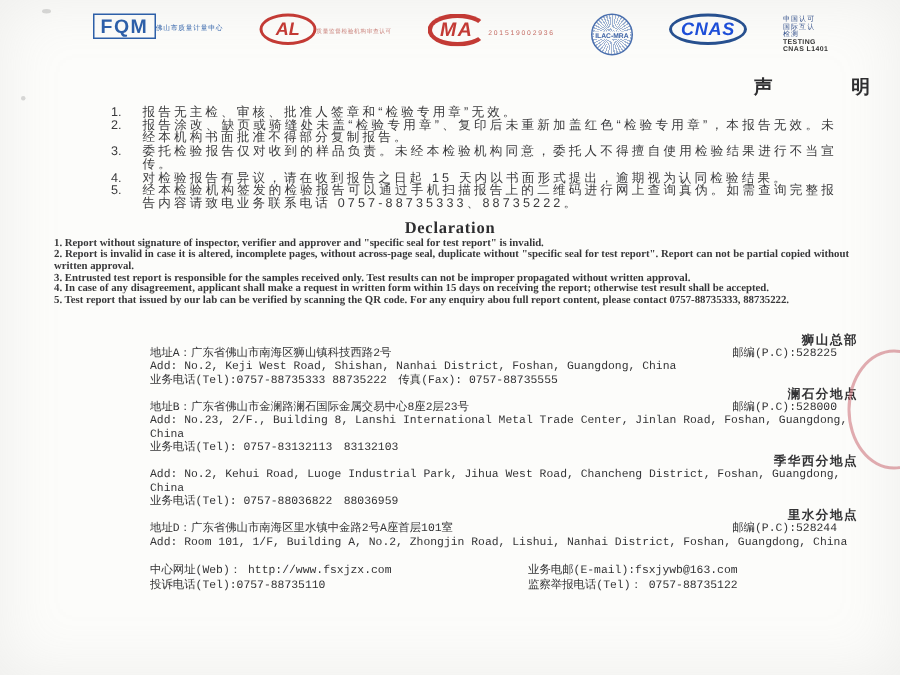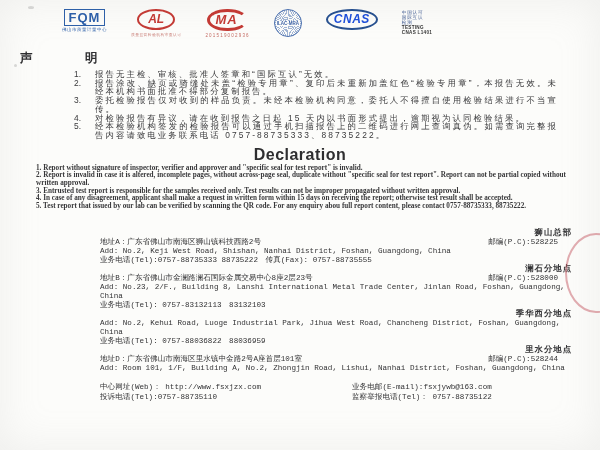--- a/index.html
+++ b/index.html
@@ -5,50 +5,50 @@
   html,body{margin:0;padding:0;background:#e8e8e6;}
   .page{
     position:relative; width:600px; height:450px; overflow:hidden;
     background:#fcfcfa;
     color:#3a3a3c;
     font-family:"Liberation Sans", sans-serif;
     box-shadow:inset 0 0 40px rgba(180,180,175,.18);
   }
   
   .logos{display:flex; align-items:flex-start; padding:9px 0 0 62px; height:36px; gap:24px;}
-  .logo{display:flex; flex-direction:column; align-items:center;}
+  .logo{display:flex; align-items:center;}
   .fqm-box{border:1.5px solid #2d5fa8; color:#2d5fa8; font-weight:bold; font-size:13px;
            padding:0 4px; letter-spacing:1px; line-height:15px;}
   .fqm-sub{color:#2d5fa8; font-size:4.5px; margin-top:1px; letter-spacing:.5px;}
   .cma-shape{border:3px solid #c33a35; border-right-color:transparent; border-radius:50%;
              color:#c33a35; font-weight:bold; font-size:13px; font-style:italic;
              padding:0 7px 1px 5px; line-height:15px; letter-spacing:1px;}
   .cma-num{color:#c46a62; font-size:4.5px; margin-top:2px; letter-spacing:1.2px;}
   .cal-shape{border:2.5px solid #c33a35; border-radius:50%; color:#c33a35; font-weight:bold;
              font-size:12px; font-style:italic; padding:1px 9px 2px 9px; line-height:14px;}
   .cal-sub{color:#c97f78; font-size:3.8px; margin-top:2px; letter-spacing:.4px;}
   .ilac-circle{width:26px; height:26px; border-radius:50%;
       background:repeating-conic-gradient(rgba(70,110,175,.5) 0deg 4deg, rgba(255,255,255,0) 4deg 9deg);
       border:1px solid #4a6fae; display:flex; align-items:center; justify-content:center;}
   .ilac-label{background:#fcfcfa; color:#3c62a5; font-size:4.5px; font-weight:bold; padding:0 1px;}
   .cnas-shape{border:2px solid #27508f; border-radius:50%; color:#1d4ed8; font-weight:bold;
               font-style:italic; font-size:12px; padding:2px 6px 3px 6px; line-height:12px; letter-spacing:.5px;}
   .acc{display:flex; flex-direction:column; line-height:5px; margin-top:1px;}
   .acc span{font-size:4.6px; color:#37538d; letter-spacing:.8px;}
   .acc span.dk{color:#333; font-weight:bold; letter-spacing:.3px;}
   
-  .cn-title{margin-top:5px; text-align:left; font-weight:bold; font-size:12.5px;
+  .cn-title{margin-top:5px; text-align:right; font-weight:bold; font-size:12.5px;
             letter-spacing:20px; text-indent:20px; color:#2e2e30;}
   .cn-list{margin:3px 42px 0 74px;}
   .cn-item{display:flex; font-size:8.4px; line-height:8.7px;}
   .cn-item .num{width:21px; flex:none; letter-spacing:0;}
   .cn-item .txt{flex:1; text-align:justify; letter-spacing:2.1px; word-break:break-all;}
   
-  .en-title{margin-top:6px; text-align:center; font-family:Liberation Sans, sans-serif;
-            font-weight:bold; font-size:16px; color:#2e2e30; letter-spacing:.5px;}
+  .en-title{margin-top:6px; text-align:center; font-family:Liberation Serif, serif;
+            font-weight:bold; font-size:11px; color:#2e2e30; letter-spacing:.5px;}
   .en-list{margin:1px 34px 18px 36px; font-family:"Liberation Serif", serif;}
   .en-list p{margin:0; font-size:7.2px; line-height:7.7px; text-align:justify; font-weight:600; color:#38383a;}
   
   .offices{margin:7px 28px 0 100px; font-family:"Liberation Mono","DejaVu Sans Mono", monospace;
            font-size:7.6px; line-height:9px; color:#333335;}
   .office-name{font-weight:bold; font-size:8.4px; letter-spacing:1px;text-align:right;}
   .addr-row{display:flex;justify-content:center;}
   .addr-row .pc{margin-left:auto; padding-right:14px; white-space:nowrap;}
   
   .footer{margin:9px 28px 0 100px; display:grid; grid-template-columns:252px auto;
@@ -91,21 +91,21 @@
       <span class="dk">TESTING</span>
       <span class="dk">CNAS L1401</span>
     </div>
   </div>
 
   <div class="cn-title">声　明</div>
 
   <div class="cn-list">
     <div class="cn-item">
       <span class="num">1.</span>
-      <span class="txt">报告无主检、审核、批准人签章和“国际互认”无效。</span>
+      <span class="txt">报告无主检、审核、批准人签章和“检验专用章”无效。</span>
     </div>
     <div class="cn-item">
       <span class="num">2.</span>
       <span class="txt">报告涂改、缺页或骑缝处未盖“检验专用章”、复印后未重新加盖红色“检验专用章”，本报告无效。未经本机构书面批准不得部分复制报告。</span>
     </div>
     <div class="cn-item">
       <span class="num">3.</span>
       <span class="txt">委托检验报告仅对收到的样品负责。未经本检验机构同意，委托人不得擅自使用检验结果进行不当宣传。</span>
     </div>
     <div class="cn-item">

